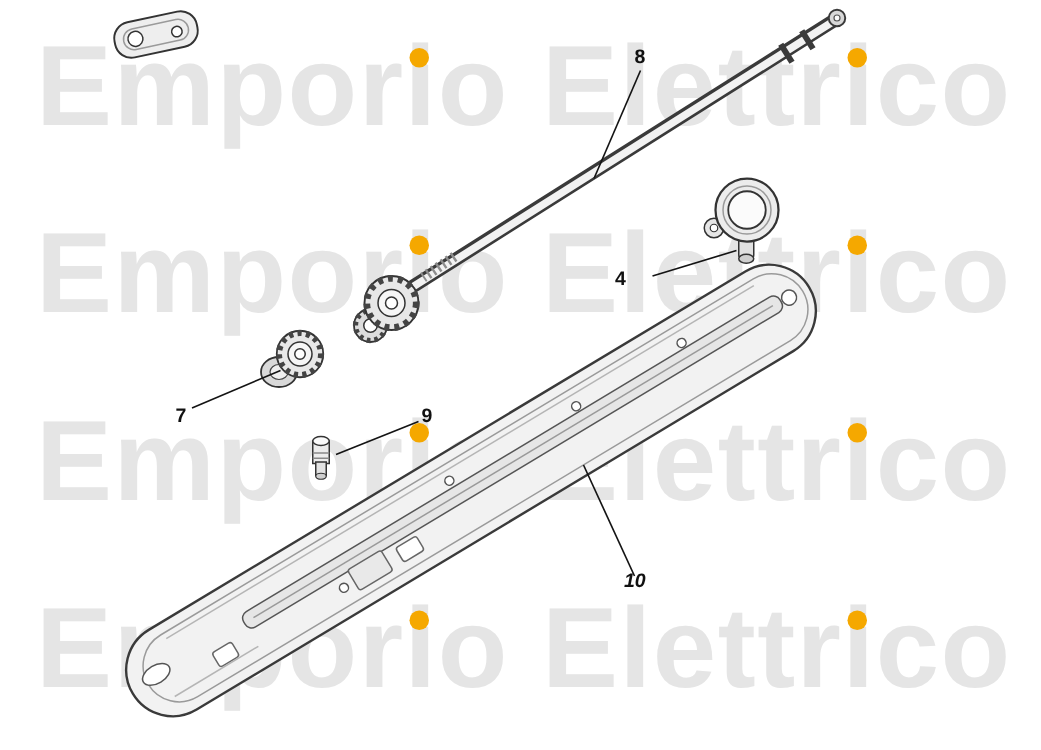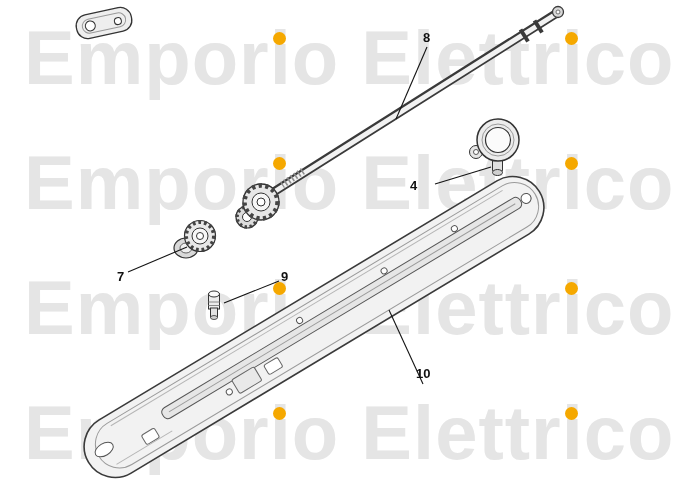--- a/index.html
+++ b/index.html
@@ -55,21 +55,21 @@
     position: absolute;
     z-index: 3;
     font-size: 13px;
     font-weight: bold;
     color: #111;
     line-height: 1;
   }
   .part-label.l7  { left: 117px; top: 270px; }
   .part-label.l8  { left: 423px; top: 31px; }
   .part-label.l9  { left: 281px; top: 270px; }
-  .part-label.l10 { left: 416px; top: 367px; }
+  .part-label.l10 { left: 416px; top: 380px; font-style: italic; }
   .part-label.l13 { left: 410px; top: 179px; }
 </style>
 </head>
 <body>
 
 <div id="stage">
 
   <div class="wm-row r1"><span>Empor</span><span class="wm-i">i</span><span>o Elettr</span><span class="wm-i">i</span><span>co</span></div>
   <div class="wm-row r2"><span>Empor</span><span class="wm-i">i</span><span>o Elettr</span><span class="wm-i">i</span><span>co</span></div>
   <div class="wm-row r3"><span>Empor</span><span class="wm-i">i</span><span>o Elettr</span><span class="wm-i">i</span><span>co</span></div>

